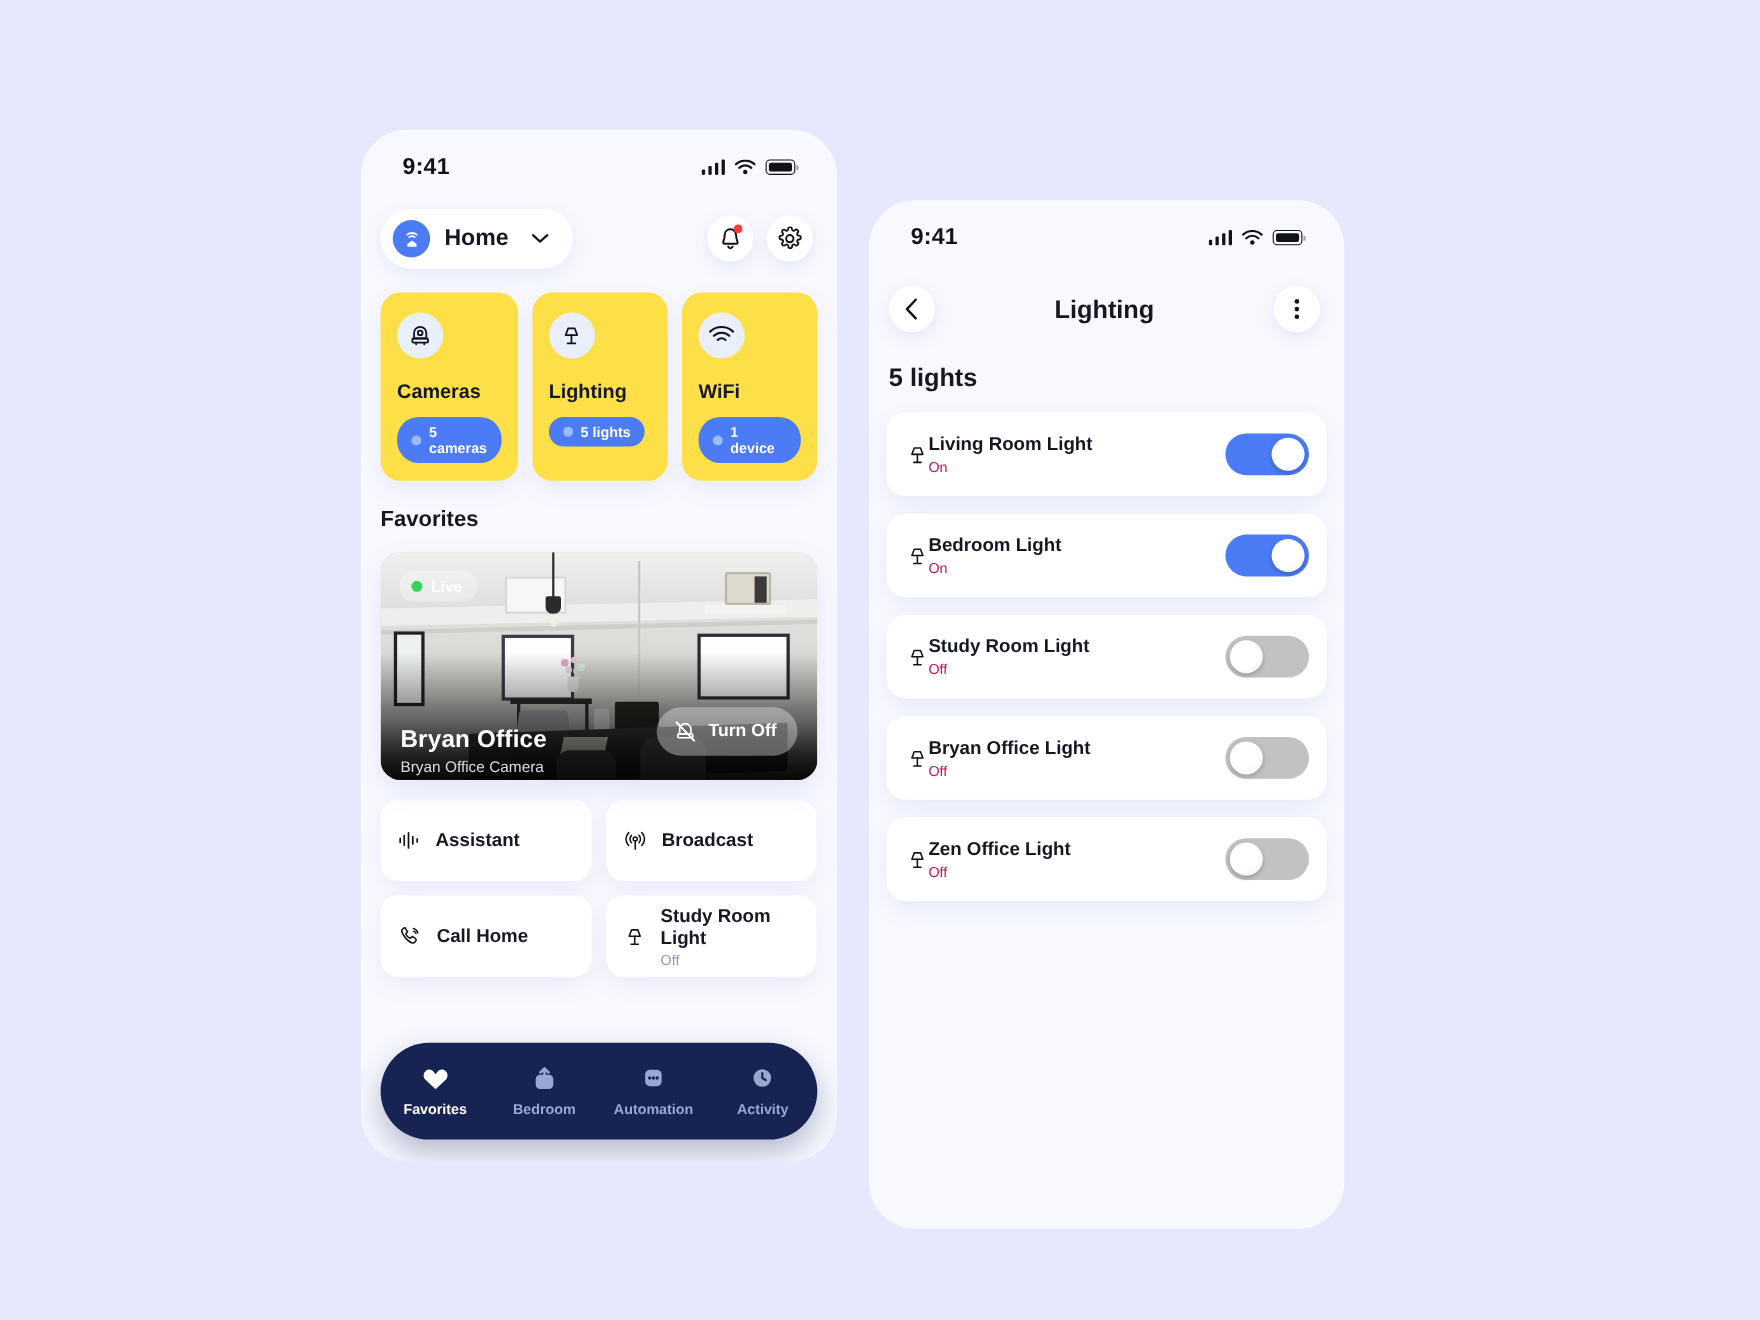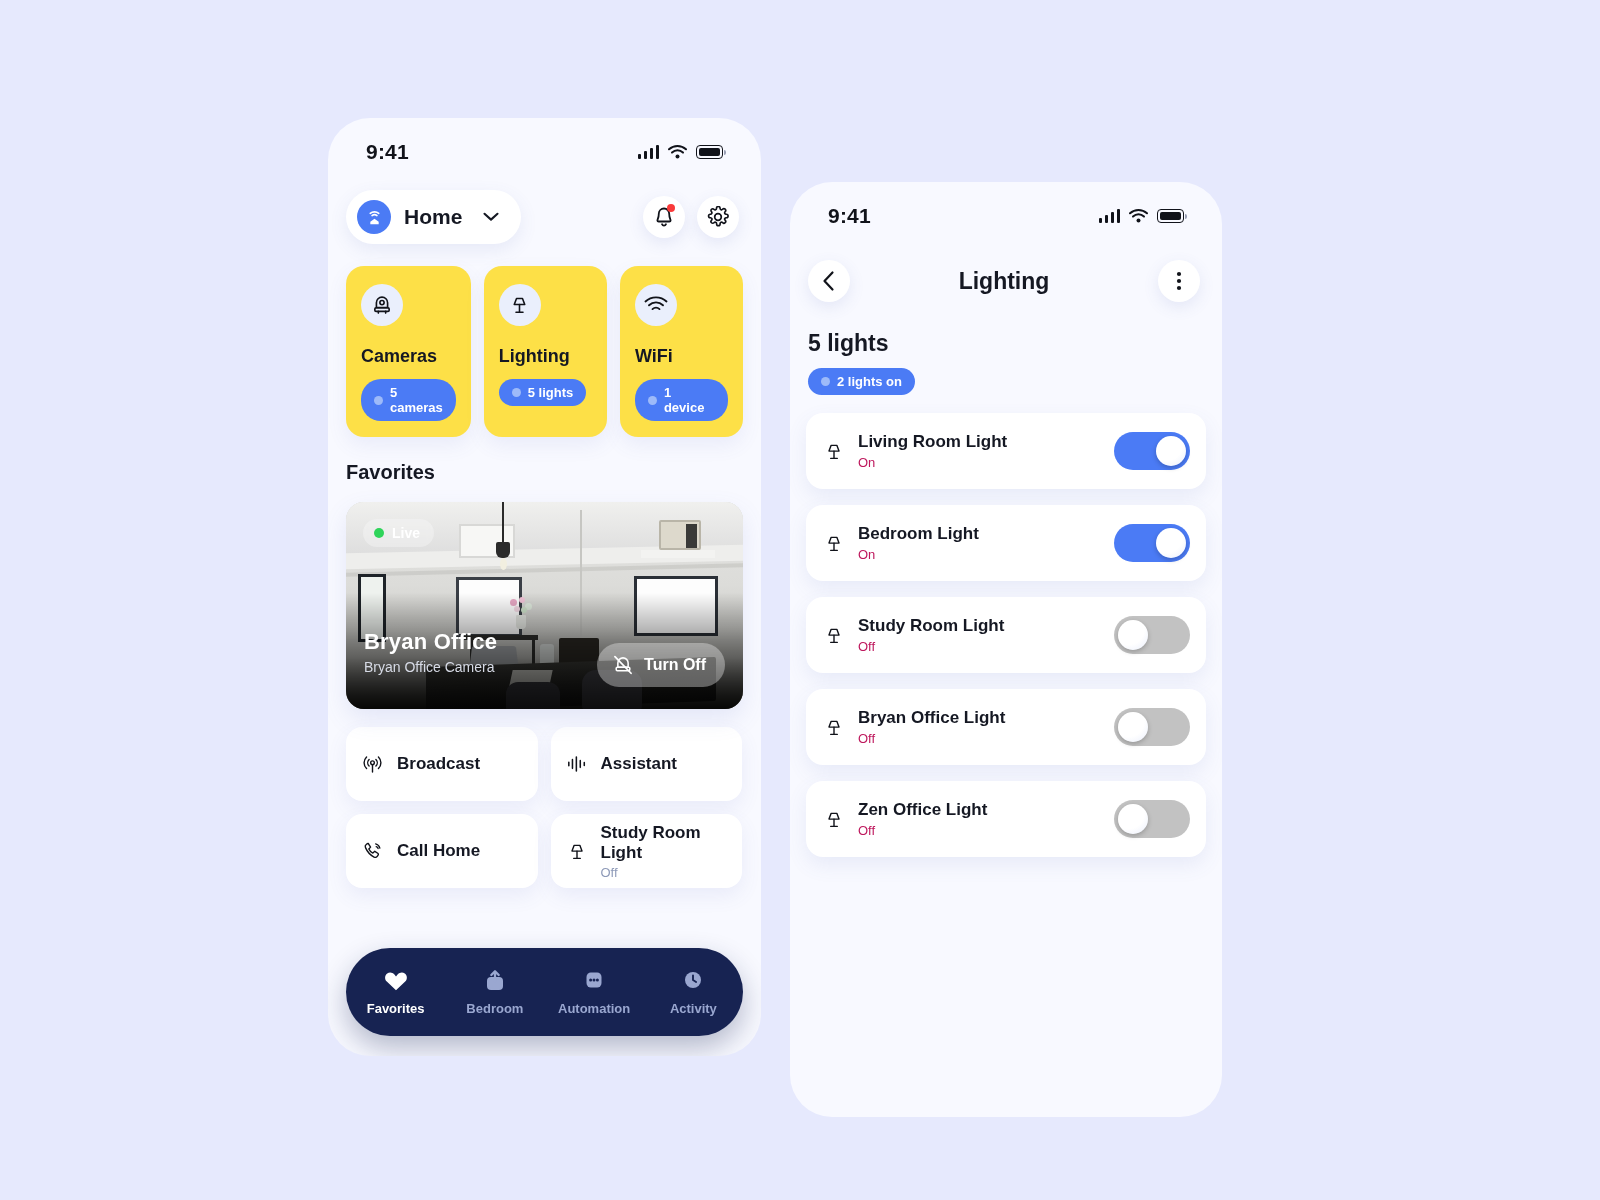--- a/index.html
+++ b/index.html
@@ -148,21 +148,21 @@
     background: linear-gradient(180deg, rgba(0,0,0,0) 44%, rgba(0,0,0,.38) 68%, rgba(0,0,0,.80) 100%);
   }
   .live-pill {
     position:absolute; left:17px; top:17px;
     display:flex; align-items:center; gap:8px;
     background: rgba(255,255,255,.30); backdrop-filter: blur(3px);
     border-radius:20px; padding:6px 14px 6px 11px;
   }
   .live-dot { width:10px; height:10px; border-radius:50%; background:#2fd45a; }
   .live-text { color:#fff; font-size:14px; font-weight:bold; }
-  .cam-meta { position:absolute; left:18px; bottom:34px; }
+  .cam-meta { position:absolute; left:18px; bottom:4px; }
   .cam-name { color:#fff; font-size:22px; font-weight:bold; letter-spacing:.2px; }
   .cam-sub { color:#d7dbe6; font-size:14px; margin-top:4px; }
   .turnoff-btn {
     position:absolute; right:18px; bottom:22px;
     display:flex; align-items:center; gap:10px;
     background: rgba(240,240,240,.38);
     border-radius:26px; padding:11px 19px 11px 15px;
   }
   .turnoff-text { color:#fff; font-size:16px; font-weight:bold; }
 
@@ -192,21 +192,21 @@
     display:flex; align-items:center; justify-content:space-between;
     padding: 32px 22px 0 18px;
   }
   .rp-title { font-size:23px; font-weight:bold; color:#151823; }
   .rp-count { font-size:23px; font-weight:bold; color:#151823; padding: 28px 0 0 18px; }
   .rp-badge-wrap { padding: 11px 0 0 18px; }
 
   .light-list { padding: 18px 16px 0 16px; display:flex; flex-direction:column; gap:16px; }
   .light-row {
     background:#fff; border-radius:17px; min-height:76px;
-    display:flex; align-items:center; padding: 0 16px 0 18px; gap:14px;
+    display:flex; align-items:center; padding: 0 16px 0 18px; 
     box-shadow: 0 8px 20px rgba(90,105,190,.10);
   }
   .light-text { flex:1; }
   .light-name { font-size:17px; font-weight:bold; color:#151823; }
   .light-state { font-size:13px; color:#be185d; margin-top:3px; }
   .toggle {
     width:76px; height:38px; border-radius:20px; position:relative; flex:0 0 auto;
     background:#c2c2c2;
   }
   .toggle.on { background:#4b7bf5; }
@@ -381,36 +381,36 @@
               <path d="M3.2 2.8 20.8 21" stroke="#fff" stroke-width="1.9" stroke-linecap="round"></path>
             </svg>
         </span>
         <span class="turnoff-text">Turn Off</span>
       </div>
     </div>
 
     <div class="tile-grid">
       <div class="tile">
         <span>
+          <svg width="20" height="20" viewBox="0 0 22 22">
+              <path d="M2 9v4M6 6.2v9.6M10.3 3.4v15.2M14.6 7.3v7.4M19 9.4v3.2" stroke="#11131a" stroke-width="1.7" stroke-linecap="round"></path>
+            </svg>
+        </span>
+        <span class="tile-label">Assistant</span>
+      </div>
+      <div class="tile">
+        <span>
           <svg width="21" height="21" viewBox="0 0 24 24">
               <circle cx="12" cy="10" r="2.1" stroke="#11131a" stroke-width="1.6" fill="none"></circle>
               <path d="M8.1 6.2a5.4 5.4 0 0 0 0 7.6M15.9 6.2a5.4 5.4 0 0 1 0 7.6" stroke="#11131a" stroke-width="1.6" fill="none" stroke-linecap="round"></path>
               <path d="M5.2 3.3a9.4 9.4 0 0 0 0 13.4M18.8 3.3a9.4 9.4 0 0 1 0 13.4" stroke="#11131a" stroke-width="1.6" fill="none" stroke-linecap="round"></path>
               <path d="M12 12.1v8.4" stroke="#11131a" stroke-width="1.6" stroke-linecap="round"></path>
             </svg>
         </span>
         <span class="tile-label">Broadcast</span>
-      </div>
-      <div class="tile">
-        <span>
-          <svg width="20" height="20" viewBox="0 0 22 22">
-              <path d="M2 9v4M6 6.2v9.6M10.3 3.4v15.2M14.6 7.3v7.4M19 9.4v3.2" stroke="#11131a" stroke-width="1.7" stroke-linecap="round"></path>
-            </svg>
-        </span>
-        <span class="tile-label">Assistant</span>
       </div>
       <div class="tile">
         <span>
           <svg width="21" height="21" viewBox="0 0 24 24">
               <path d="M7.6 3.6 9.8 7l-2 2.2c.9 2 2.6 3.7 4.6 4.6l2.2-2 3.4 2.2c.7.5.9 1.4.4 2.1l-1 1.4c-.8 1.1-2.3 1.4-3.6.8C9.9 16.4 6.2 12.7 4 7.6c-.6-1.3-.3-2.8.8-3.6L6.2 3c.6-.4 1.3-.2 1.4.6z" stroke="#11131a" stroke-width="1.6" fill="none" stroke-linejoin="round"></path>
               <path d="M16.2 6.4a3.4 3.4 0 0 1 2.2 2.2M15.6 3.4a6.6 6.6 0 0 1 4.8 4.8" stroke="#11131a" stroke-width="1.5" fill="none" stroke-linecap="round"></path>
             </svg>
         </span>
         <span class="tile-label">Call Home</span>
       </div>
@@ -502,26 +502,20 @@
       <div class="circ-btn">
         <svg width="6" height="22" viewBox="0 0 6 22">
             <circle cx="3" cy="4" r="2.1" fill="#11131a"></circle>
             <circle cx="3" cy="11" r="2.1" fill="#11131a"></circle>
             <circle cx="3" cy="18" r="2.1" fill="#11131a"></circle>
           </svg>
       </div>
     </div>
 
     <div class="rp-count">5 lights</div>
-    <div class="rp-badge-wrap">
-      <span class="pill">
-        <span class="pdot"></span>
-          <span>2 lights on</span>
-      </span>
-    </div>
 
     <div class="light-list">
 
       <div class="light-row">
         <span>
           <svg width="20" height="21" viewBox="0 0 24 24">
               <path d="M6 11.5 8.6 4.6h6.8L18 11.5z" stroke="#11131a" stroke-width="1.7" fill="none" stroke-linejoin="round"></path>
               <path d="M12 11.5v8.2" stroke="#11131a" stroke-width="1.7" stroke-linecap="round"></path>
               <path d="M8 20.2h8" stroke="#11131a" stroke-width="1.7" stroke-linecap="round"></path>
             </svg>

